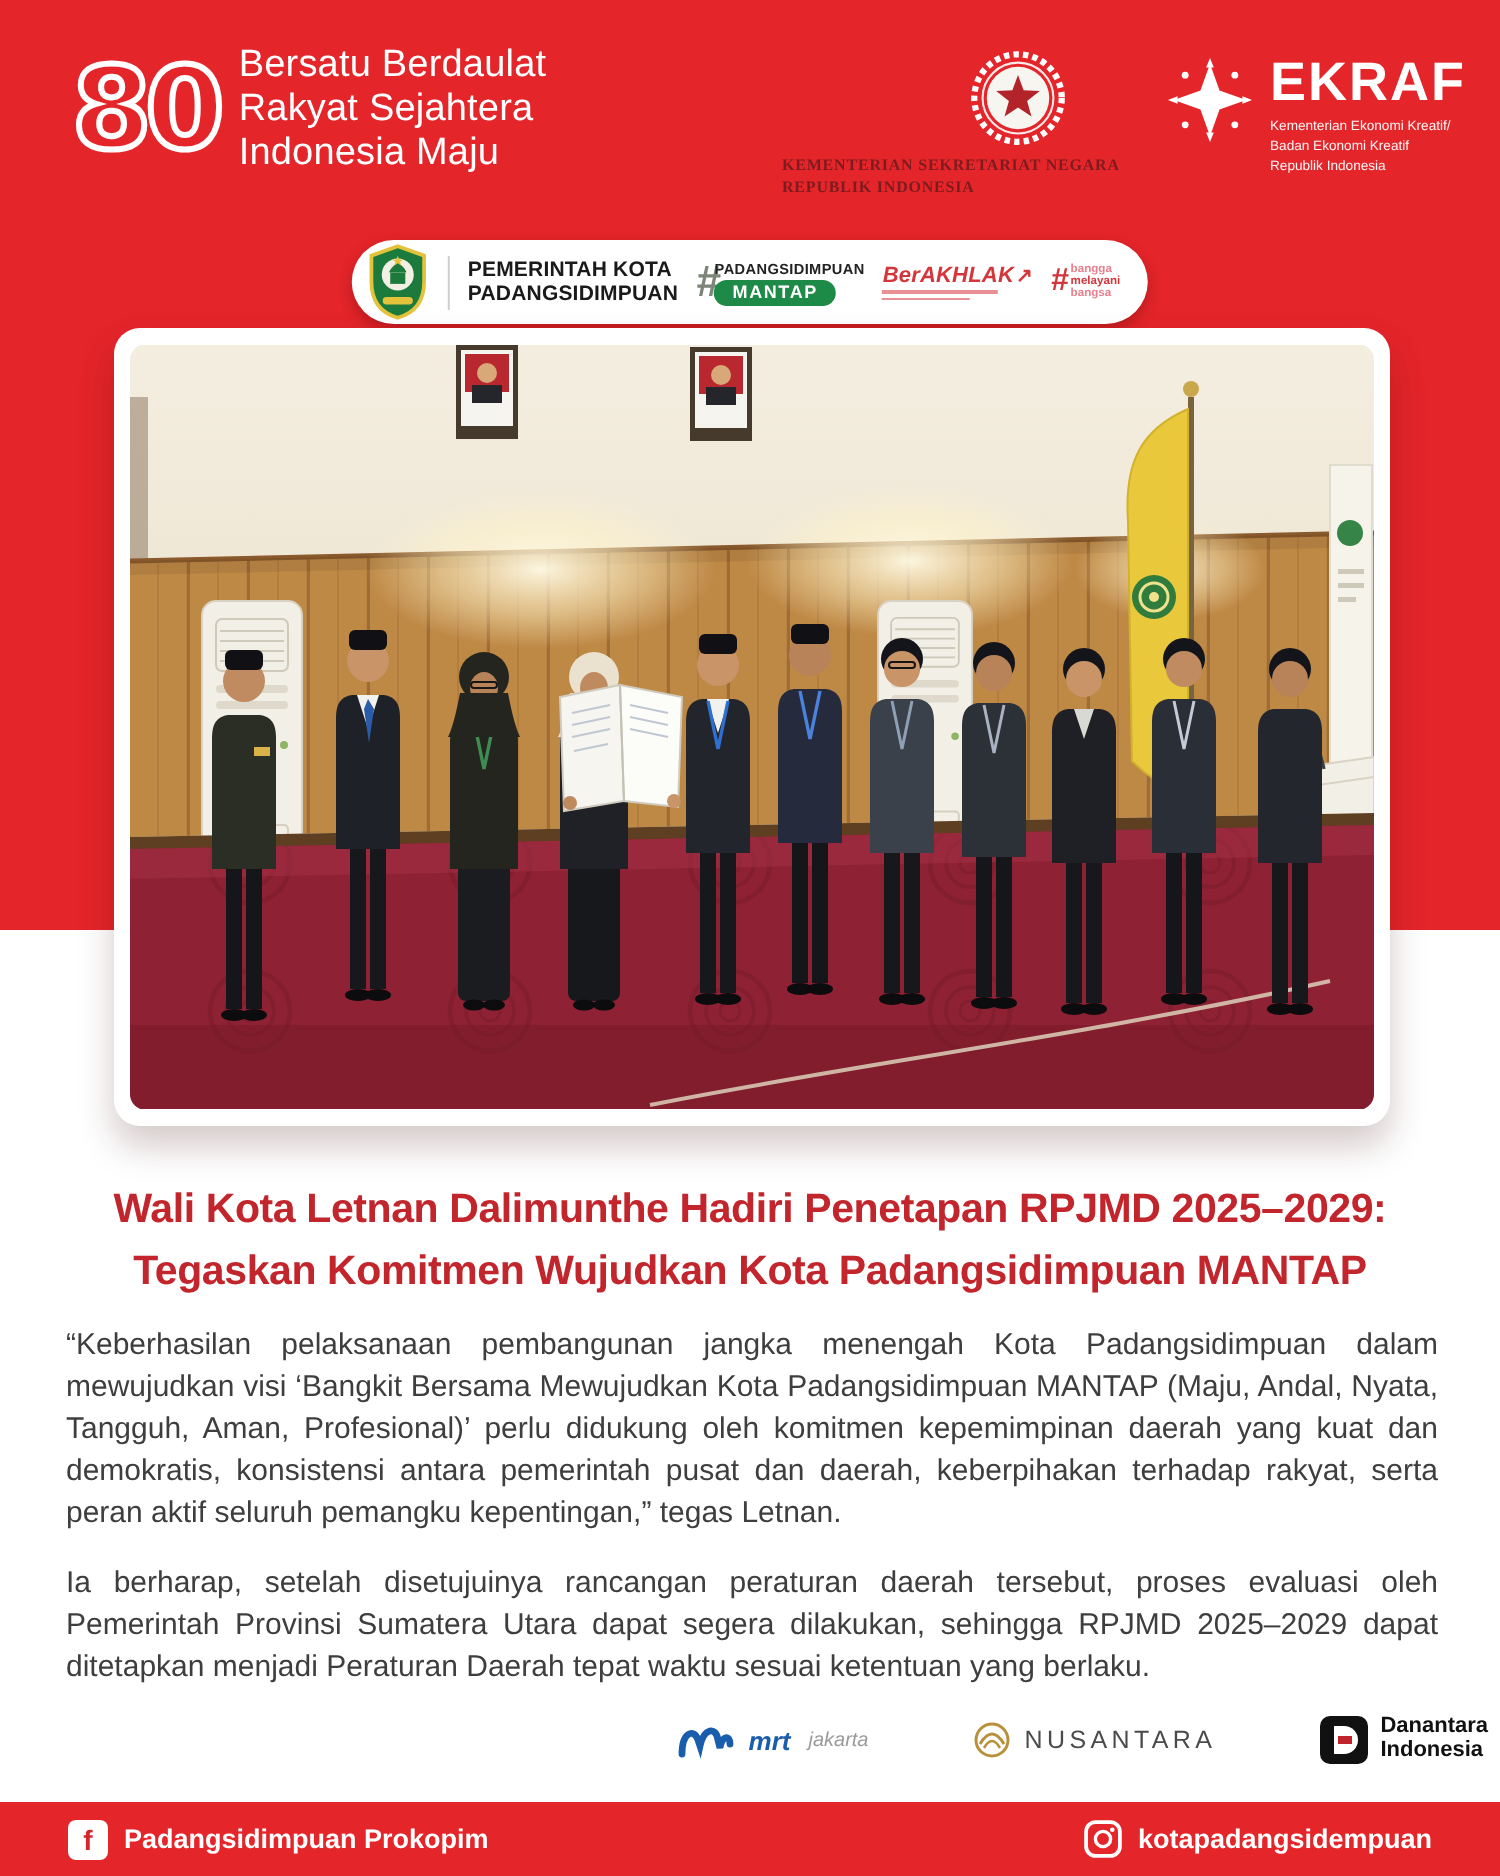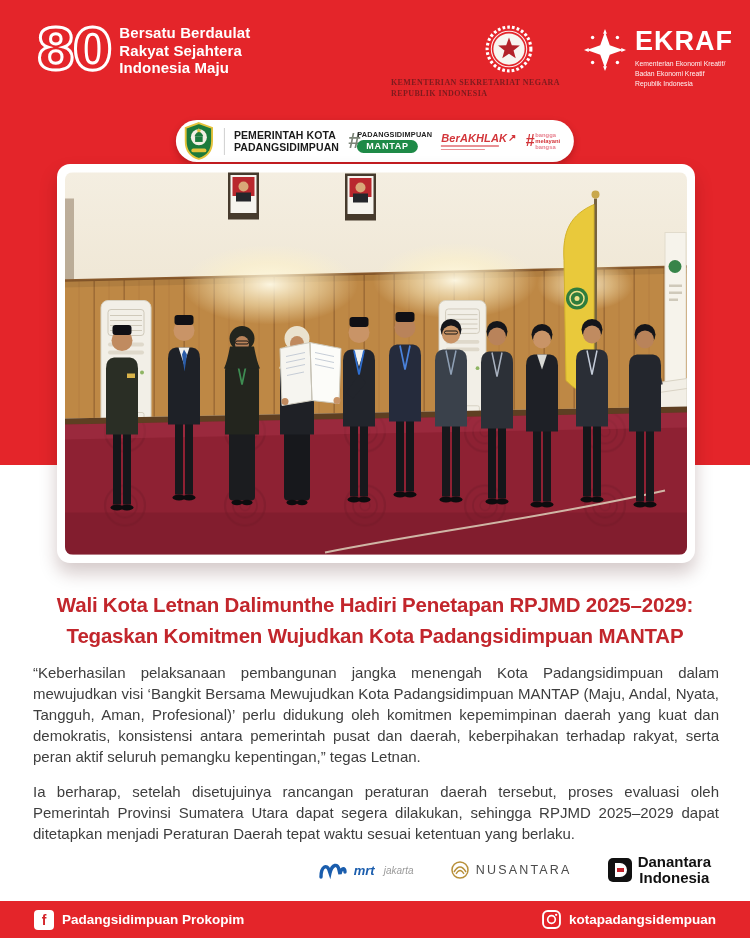--- a/index.html
+++ b/index.html
@@ -4,21 +4,21 @@
 <style>
   html,body{margin:0;padding:0;background:#ffffff;}
   .page{position:relative;width:750px;height:938px;background:#ffffff;overflow:hidden;
         font-family:"Liberation Sans",sans-serif;}
   
   .red-top{position:absolute;left:0;top:0;width:750px;height:465px;background:#E4252A;}
   
   .logo80{position:absolute;left:36px;top:22px;display:flex;align-items:center;gap:10px;}
   .eighty{font-size:57px;font-weight:800;line-height:1;color:#E4252A;
           -webkit-text-stroke:3px #ffffff;letter-spacing:-3px;font-family:"DejaVu Sans",sans-serif;}
-  .logo80-text{color:#fff;font-weight:700;font-size:15px;line-height:1.16;letter-spacing:.1px;}
+  .logo80-text{color:#fff;font-weight:400;font-size:19px;line-height:1.16;letter-spacing:.1px;}
   .setneg{position:absolute;left:391px;top:24px;width:235px;text-align:left;}
   .setneg svg{display:block;margin:0 auto 4px auto;}
   .setneg-text{font-family:"Liberation Serif",serif;font-size:8px;font-weight:700;
                color:#7E1B1E;letter-spacing:.4px;line-height:1.35;}
   .ekraf{position:absolute;left:584px;top:28px;display:flex;gap:9px;align-items:flex-start;}
   .ekraf-title{font-size:27px;font-weight:800;color:#ffffff;letter-spacing:1px;line-height:1;}
   .ekraf-sub{margin-top:4px;font-size:6.8px;color:rgba(255,255,255,.95);line-height:1.5;}
   
   .badge{position:absolute;left:50%;top:120px;transform:translateX(-50%);height:42px;
          background:#fff;border-radius:22px;display:flex;align-items:center;gap:9px;
@@ -49,26 +49,26 @@
   
   .headline{position:absolute;left:25px;top:590px;width:700px;margin:0;text-align:center;
             font-size:20.5px;font-weight:800;color:#C2262C;line-height:1.5;letter-spacing:-.2px;}
   .headline span{display:block;}
   
   .bodytext{position:absolute;left:33px;top:662px;width:686px;font-size:15px;line-height:1.4;
             color:#3E3E3E;text-align:justify;}
   .bodytext p{margin:0;}
   .bodytext p + p{margin-top:14px;}
   
-  .partners{position:absolute;right:39px;top:849px;height:42px;display:flex;align-items:center;gap:36px;text-align:center;}
+  .partners{position:absolute;right:6px;top:849px;height:42px;display:flex;align-items:center;gap:52px;}
   .partner{display:flex;align-items:center;gap:6px;}
   .mrt-name{font-size:13px;font-weight:800;font-style:italic;color:#1A5DAD;}
   .mrt-sub{font-size:10px;font-style:italic;color:#9A9A9A;margin-left:3px;}
   .nus-name{font-size:12.5px;letter-spacing:2.2px;color:#4B4B4B;font-weight:500;}
-  .dan-text{font-size:15px;font-weight:800;color:#111;line-height:1.05;}
+  .dan-text{font-size:11px;font-weight:800;color:#111;line-height:1.05;}
   
   .footer{position:absolute;left:0;top:901px;width:750px;height:37px;background:#E4252A;
           display:flex;align-items:center;justify-content:space-between;box-sizing:border-box;
           padding:0 34px;color:#fff;}
   .footer-item{display:flex;align-items:center;gap:8px;font-size:13.5px;font-weight:600;}
   .fb-ic{width:20px;height:20px;background:#fff;color:#D4262B;border-radius:4px;
          display:flex;align-items:center;justify-content:center;font-size:14px;font-weight:800;}
 </style>
 </head>
 <body>

